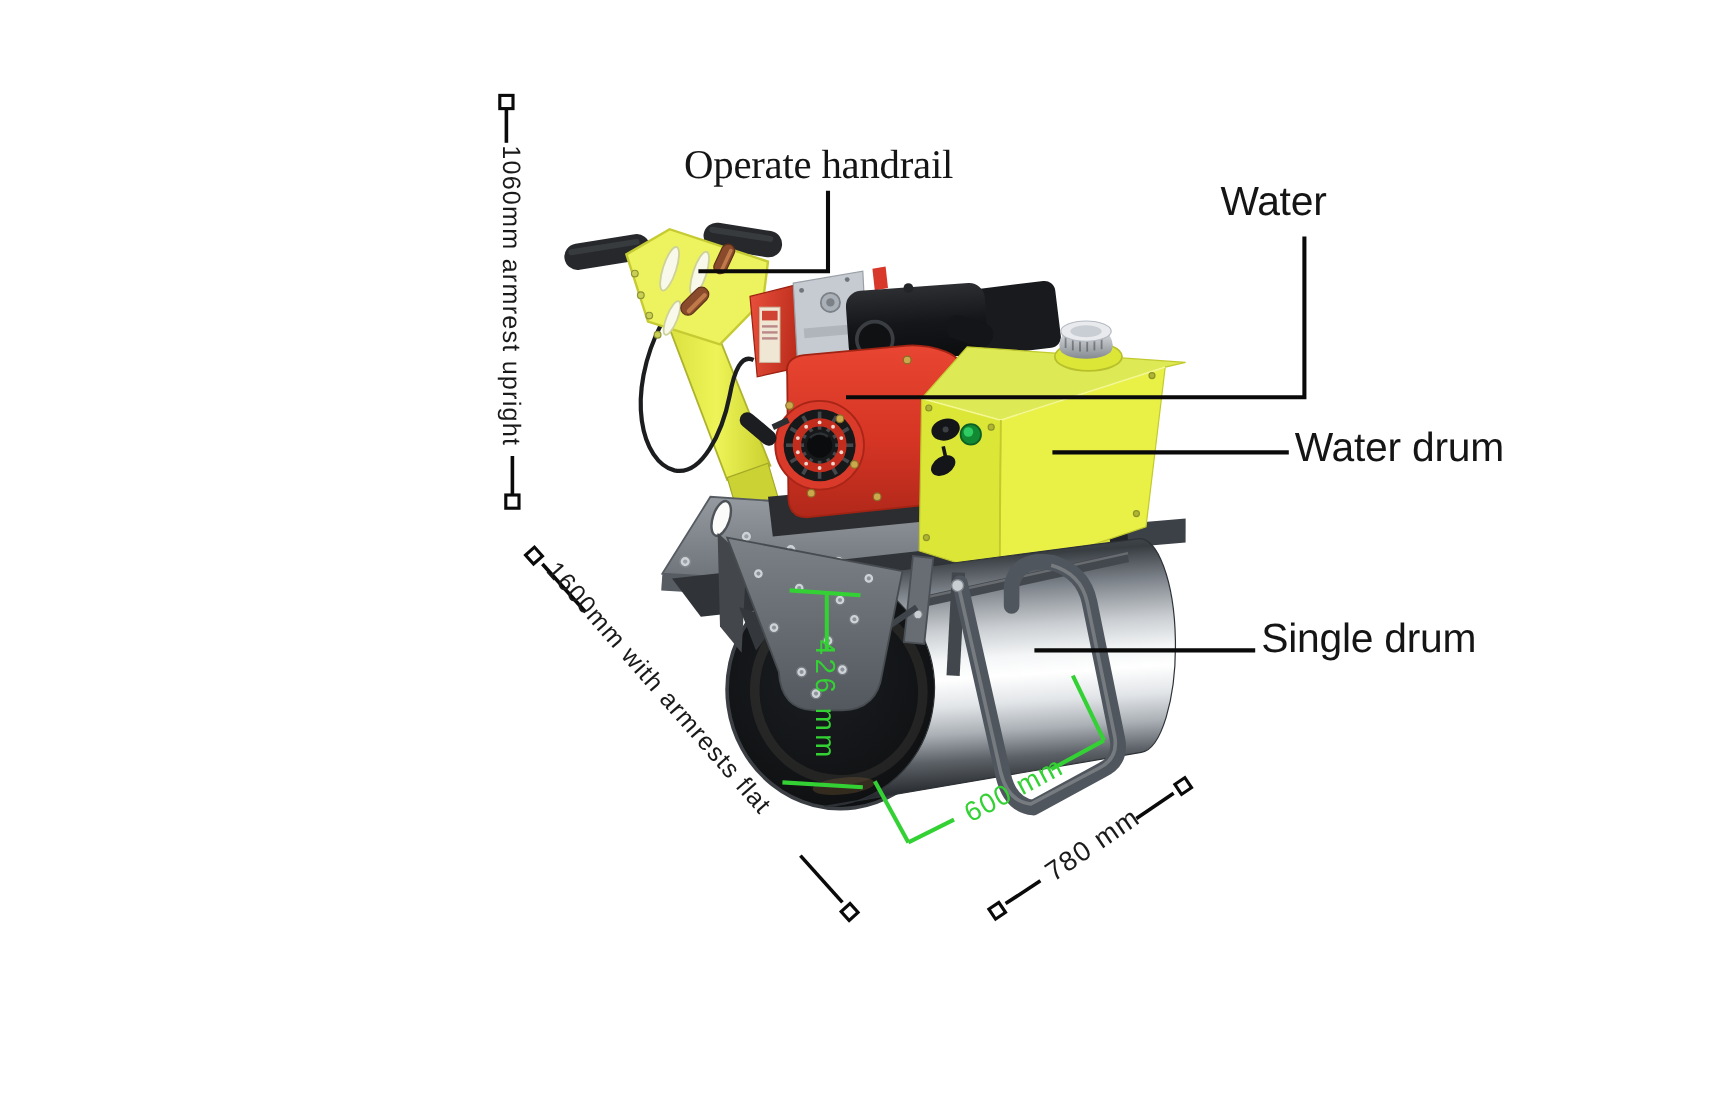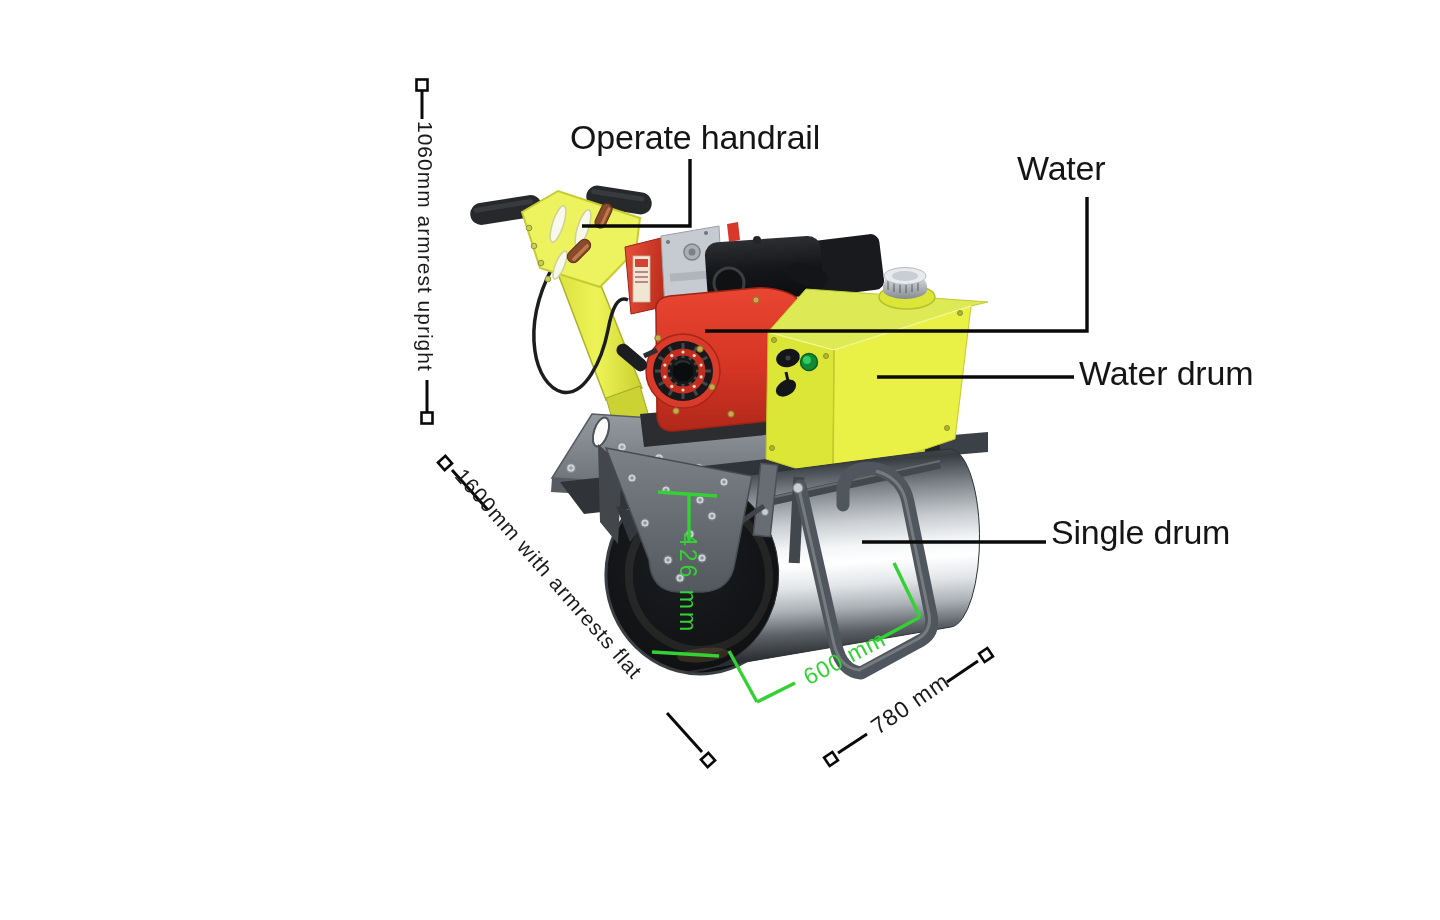--- a/index.html
+++ b/index.html
@@ -366,21 +366,21 @@
     <path d="M658 492 L717 496"></path>
     <path d="M689 494 L689 541"></path>
     <path d="M652 652 L719 656"></path>
     <path d="M729 651 L757 702"></path>
     <path d="M757 702 L795 683"></path>
     <path d="M876 641 L920 617"></path>
     <path d="M894 563 L920 617"></path>
   </g>
 </svg>
 
-<div class="lbl" style="left:570px;top:119px;">Operate handrail</div>
+<div class="lbl" style="left:570px;top:119px;font-family:Liberation Serif, serif;">Operate handrail</div>
 
 <div class="lbl" style="left:1017px;top:150px;">Water</div>
 
 <div class="lbl" style="left:1079px;top:355px;">Water drum</div>
 
 <div class="lbl" style="left:1051px;top:514px;">Single drum</div>
 
 <div class="dim rot90" style="left:437px;top:121px;">1060mm armrest upright</div>
 
 <div class="dim" style="left:468px;top:464px;transform:rotate(48.7deg);">1600mm with armrests flat</div>

